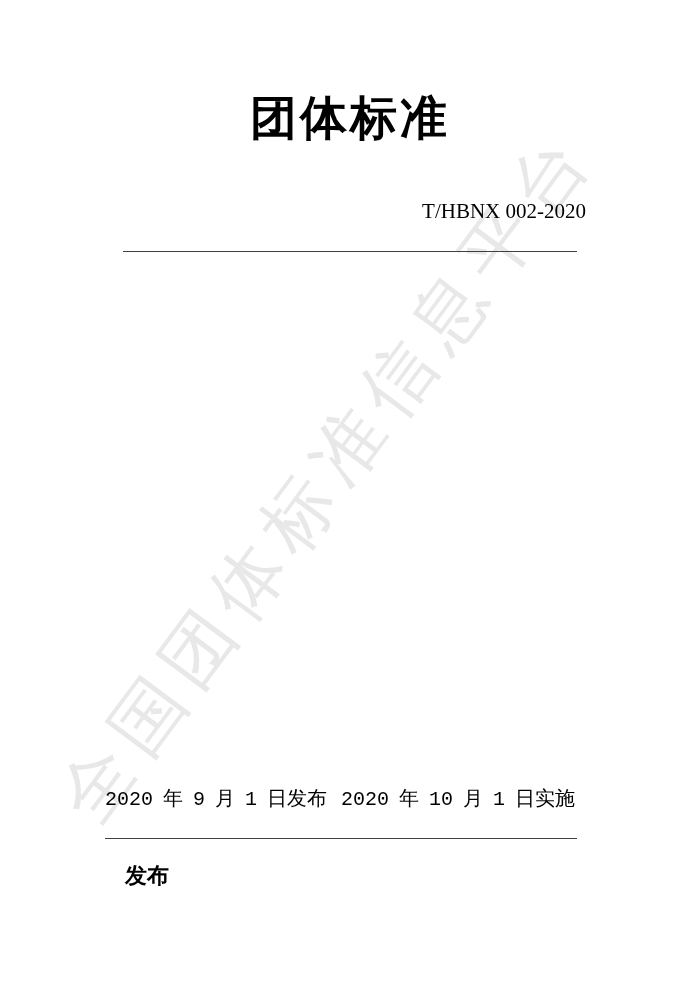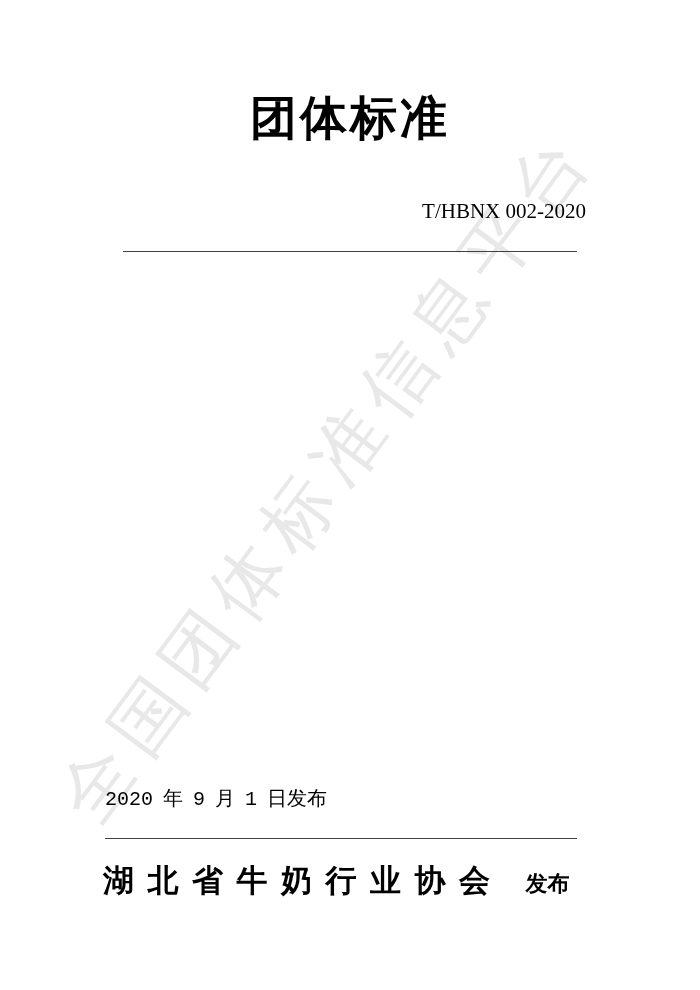--- a/index.html
+++ b/index.html
@@ -127,21 +127,21 @@
 
   <div id="category-title">团体标准</div>
 
   <div id="standard-code">T/HBNX 002-2020</div>
 
   <div id="rule-top" class="rule"></div>
 
 
   <div id="release-date" class="date-text">2020 年 9 月 1 日发布</div>
 
+  <div id="implementation-date" class="date-text">2020 年 10 月 1 日实施</div>
 
   <div id="rule-bottom" class="rule"></div>
 
   <div id="publisher-row">
-    <span id="publisher-name">湖北省牛奶行业协会</span>
     <span id="publish-action">发布</span>
   </div>
 
 </div>
 
 </body></html>

